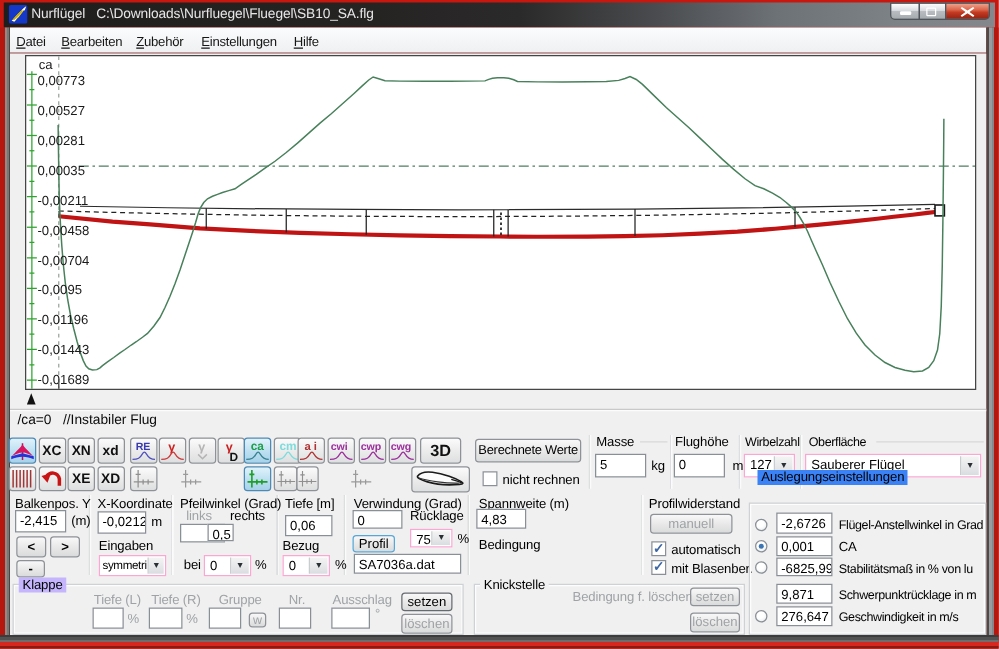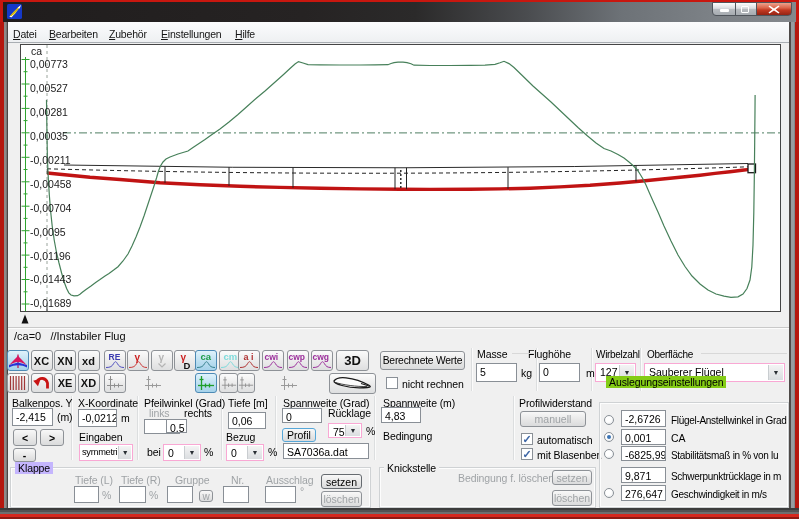--- a/index.html
+++ b/index.html
@@ -45,20 +45,21 @@
 <body>
 <div id="root">
   <div class="abs" id="titlebar"></div>
   <svg class="abs" id="appicon" viewBox="0 0 14 14">
       <rect x="0" y="0" width="14" height="14" rx="1.5" fill="#1538c8"></rect>
       <path d="M2.2,11.8 L6,7.5 L10.5,3 L13,1 L11.5,3.8 L7.5,9 L4,12.3 Z" fill="#ffe433"></path>
       <path d="M10,3.5 L13,1 L11.9,4.1 Z" fill="#fff"></path>
       <path d="M2.2,11.8 L6.2,9.8 L4.4,12.4 Z" fill="#fff"></path>
       <path d="M3.5,11 L10,4.5" stroke="#c8a800" stroke-width="1"></path>
     </svg>
+  <div class="abs" id="titletxt">Nurflügel   C:\Downloads\Nurfluegel\Fluegel\SB10_SA.flg</div>
   <div class="abs" id="capbtns">
     <div class="cap" id="cmin"></div>
     <div class="cap" id="cmax"></div>
     <div class="cap" id="cclose"></div>
     <div class="glyph" style="left:8px;top:7px;width:9px;height:3px;background:#fff;border-radius:1px"></div>
     <div class="glyph" style="left:29px;top:4px;width:8px;height:7px;border:1.5px solid #fff;border-radius:1px"></div>
     <svg class="glyph" style="left:56px;top:3px" width="12" height="9" viewBox="0 0 12 9">
         <path d="M1.5,0.5 L6,3.4 L10.5,0.5 L11.5,1.6 L7.6,4.5 L11.5,7.4 L10.5,8.5 L6,5.6 L1.5,8.5 L0.5,7.4 L4.4,4.5 L0.5,1.6 Z" fill="#fff"></path>
       </svg>
   </div>
@@ -297,21 +298,21 @@
         <path d="M30,8.5 C33,9.3 36,10.2 38.5,11.3" fill="none" stroke="#1a1a1a" stroke-width="1.1"></path>
       </svg>
     </div>
   <div class="chk" style="left:386px;top:377px;color:transparent"></div>
   <div class="lbl" style="left:402px;top:378px">nicht rechnen</div>
   <div class="vsep" style="left:471px;top:348px;height:43px"></div>
   <div class="vsep" style="left:536px;top:348px;height:43px"></div>
   <div class="vsep" style="left:591px;top:348px;height:43px"></div>
   <div class="vsep" style="left:640px;top:348px;height:43px"></div>
   <div class="lbl" style="left:477px;top:348px">Masse</div>
-  <div class="lbl" style="left:528px;top:348px">Flughöhe</div>
+  <div class="lbl" style="left:540px;top:348px">Flughöhe</div>
   <div class="lbl sm" style="left:596px;top:349px">Wirbelzahl</div>
   <div class="lbl sm" style="left:647px;top:349px">Oberfläche</div>
   <div class="abs" style="left:512px;top:353px;width:22px;height:1px;background:#d8d8d8"></div>
   <div class="abs" style="left:652px;top:353px;width:0px;height:1px;background:#d8d8d8"></div>
   <div class="abs" style="left:701px;top:353px;width:86px;height:1px;background:#d8d8d8"></div>
   <div class="inp" style="left:476px;top:363px;width:41px;height:19px">5</div>
   <div class="lbl" style="left:521px;top:367px">kg</div>
   <div class="inp" style="left:539px;top:363px;width:41px;height:19px">0</div>
   <div class="lbl" style="left:586px;top:367px">m</div>
   <div class="cmb" style="left:595px;top:363px;width:41px;height:19px">127<span class="arr">▼</span></div>
@@ -339,38 +340,38 @@
   <div class="inp" style="left:144px;top:419px;width:36px;height:15px"></div>
   <div class="inp" style="left:166px;top:419px;width:21px;height:14px">0,5</div>
   <div class="lbl" style="left:147px;top:446px">bei</div>
   <div class="cmb" style="left:163px;top:444px;width:38px;height:17px">0<span class="arr">▼</span></div>
   <div class="lbl" style="left:204px;top:446px">%</div>
   <div class="lbl" style="left:228px;top:397px">Tiefe [m]</div>
   <div class="inp" style="left:228px;top:412px;width:38px;height:17px">0,06</div>
   <div class="lbl" style="left:226px;top:431px">Bezug</div>
   <div class="cmb" style="left:226px;top:444px;width:38px;height:17px">0<span class="arr">▼</span></div>
   <div class="lbl" style="left:268px;top:446px">%</div>
-  <div class="lbl" style="left:283px;top:397px">Spannweite (Grad)</div>
+  <div class="lbl" style="left:283px;top:397px">Verwindung (Grad)</div>
   <div class="inp" style="left:282px;top:408px;width:40px;height:15px">0</div>
   <div class="lbl" style="left:328px;top:407px">Rücklage</div>
   <div class="btn" style="left:282px;top:428px;width:34px;height:14px;border-color:#56a7d8;border-radius:3px">Profil</div>
   <div class="cmb" style="left:328px;top:423px;width:34px;height:15px">75<span class="arr">▼</span></div>
   <div class="lbl" style="left:366px;top:425px">%</div>
   <div class="inp" style="left:283px;top:443px;width:86px;height:16px">SA7036a.dat</div>
   <div class="lbl" style="left:383px;top:397px">Spannweite (m)</div>
   <div class="inp" style="left:381px;top:407px;width:40px;height:16px">4,83</div>
   <div class="lbl" style="left:383px;top:430px">Bedingung</div>
   <div class="lbl" style="left:519px;top:397px">Profilwiderstand</div>
   <div class="btn dis" style="left:520px;top:411px;width:66px;height:16px">manuell</div>
   <div class="chk" style="left:521px;top:433px">✓</div>
   <div class="lbl" style="left:537px;top:434px">automatisch</div>
   <div class="chk" style="left:521px;top:448px">✓</div>
   <div class="lbl" style="left:537px;top:449px">mit Blasenber.</div>
   <div class="grp" style="left:599px;top:402px;width:190px;height:106px"></div>
-  <div class="lbl" style="left:606px;top:376px;background:#84cc16;padding:0 3px">Auslegungseinstellungen</div>
+  <div class="lbl" style="left:606px;top:376px;background:#3b82f6;padding:0 3px">Auslegungseinstellungen</div>
   <div class="rad" style="left:604px;top:415px"></div>
   <div class="inp" style="left:621px;top:410px;width:45px;height:17px">-2,6726</div>
   <div class="lbl sm" style="left:671px;top:415px">Flügel-Anstellwinkel in Grad</div>
   <div class="rad" style="left:604px;top:432px"></div>
   <div class="abs" style="left:607px;top:435px;width:4px;height:4px;border-radius:50%;background:#3c74b4"></div>
   <div class="inp" style="left:621px;top:429px;width:45px;height:16px">0,001</div>
   <div class="lbl" style="left:671px;top:432px">CA</div>
   <div class="rad" style="left:604px;top:449px"></div>
   <div class="inp" style="left:621px;top:446px;width:45px;height:15px">-6825,991</div>
   <div class="lbl sm" style="left:671px;top:450px">Stabilitätsmaß in % von lu</div>

